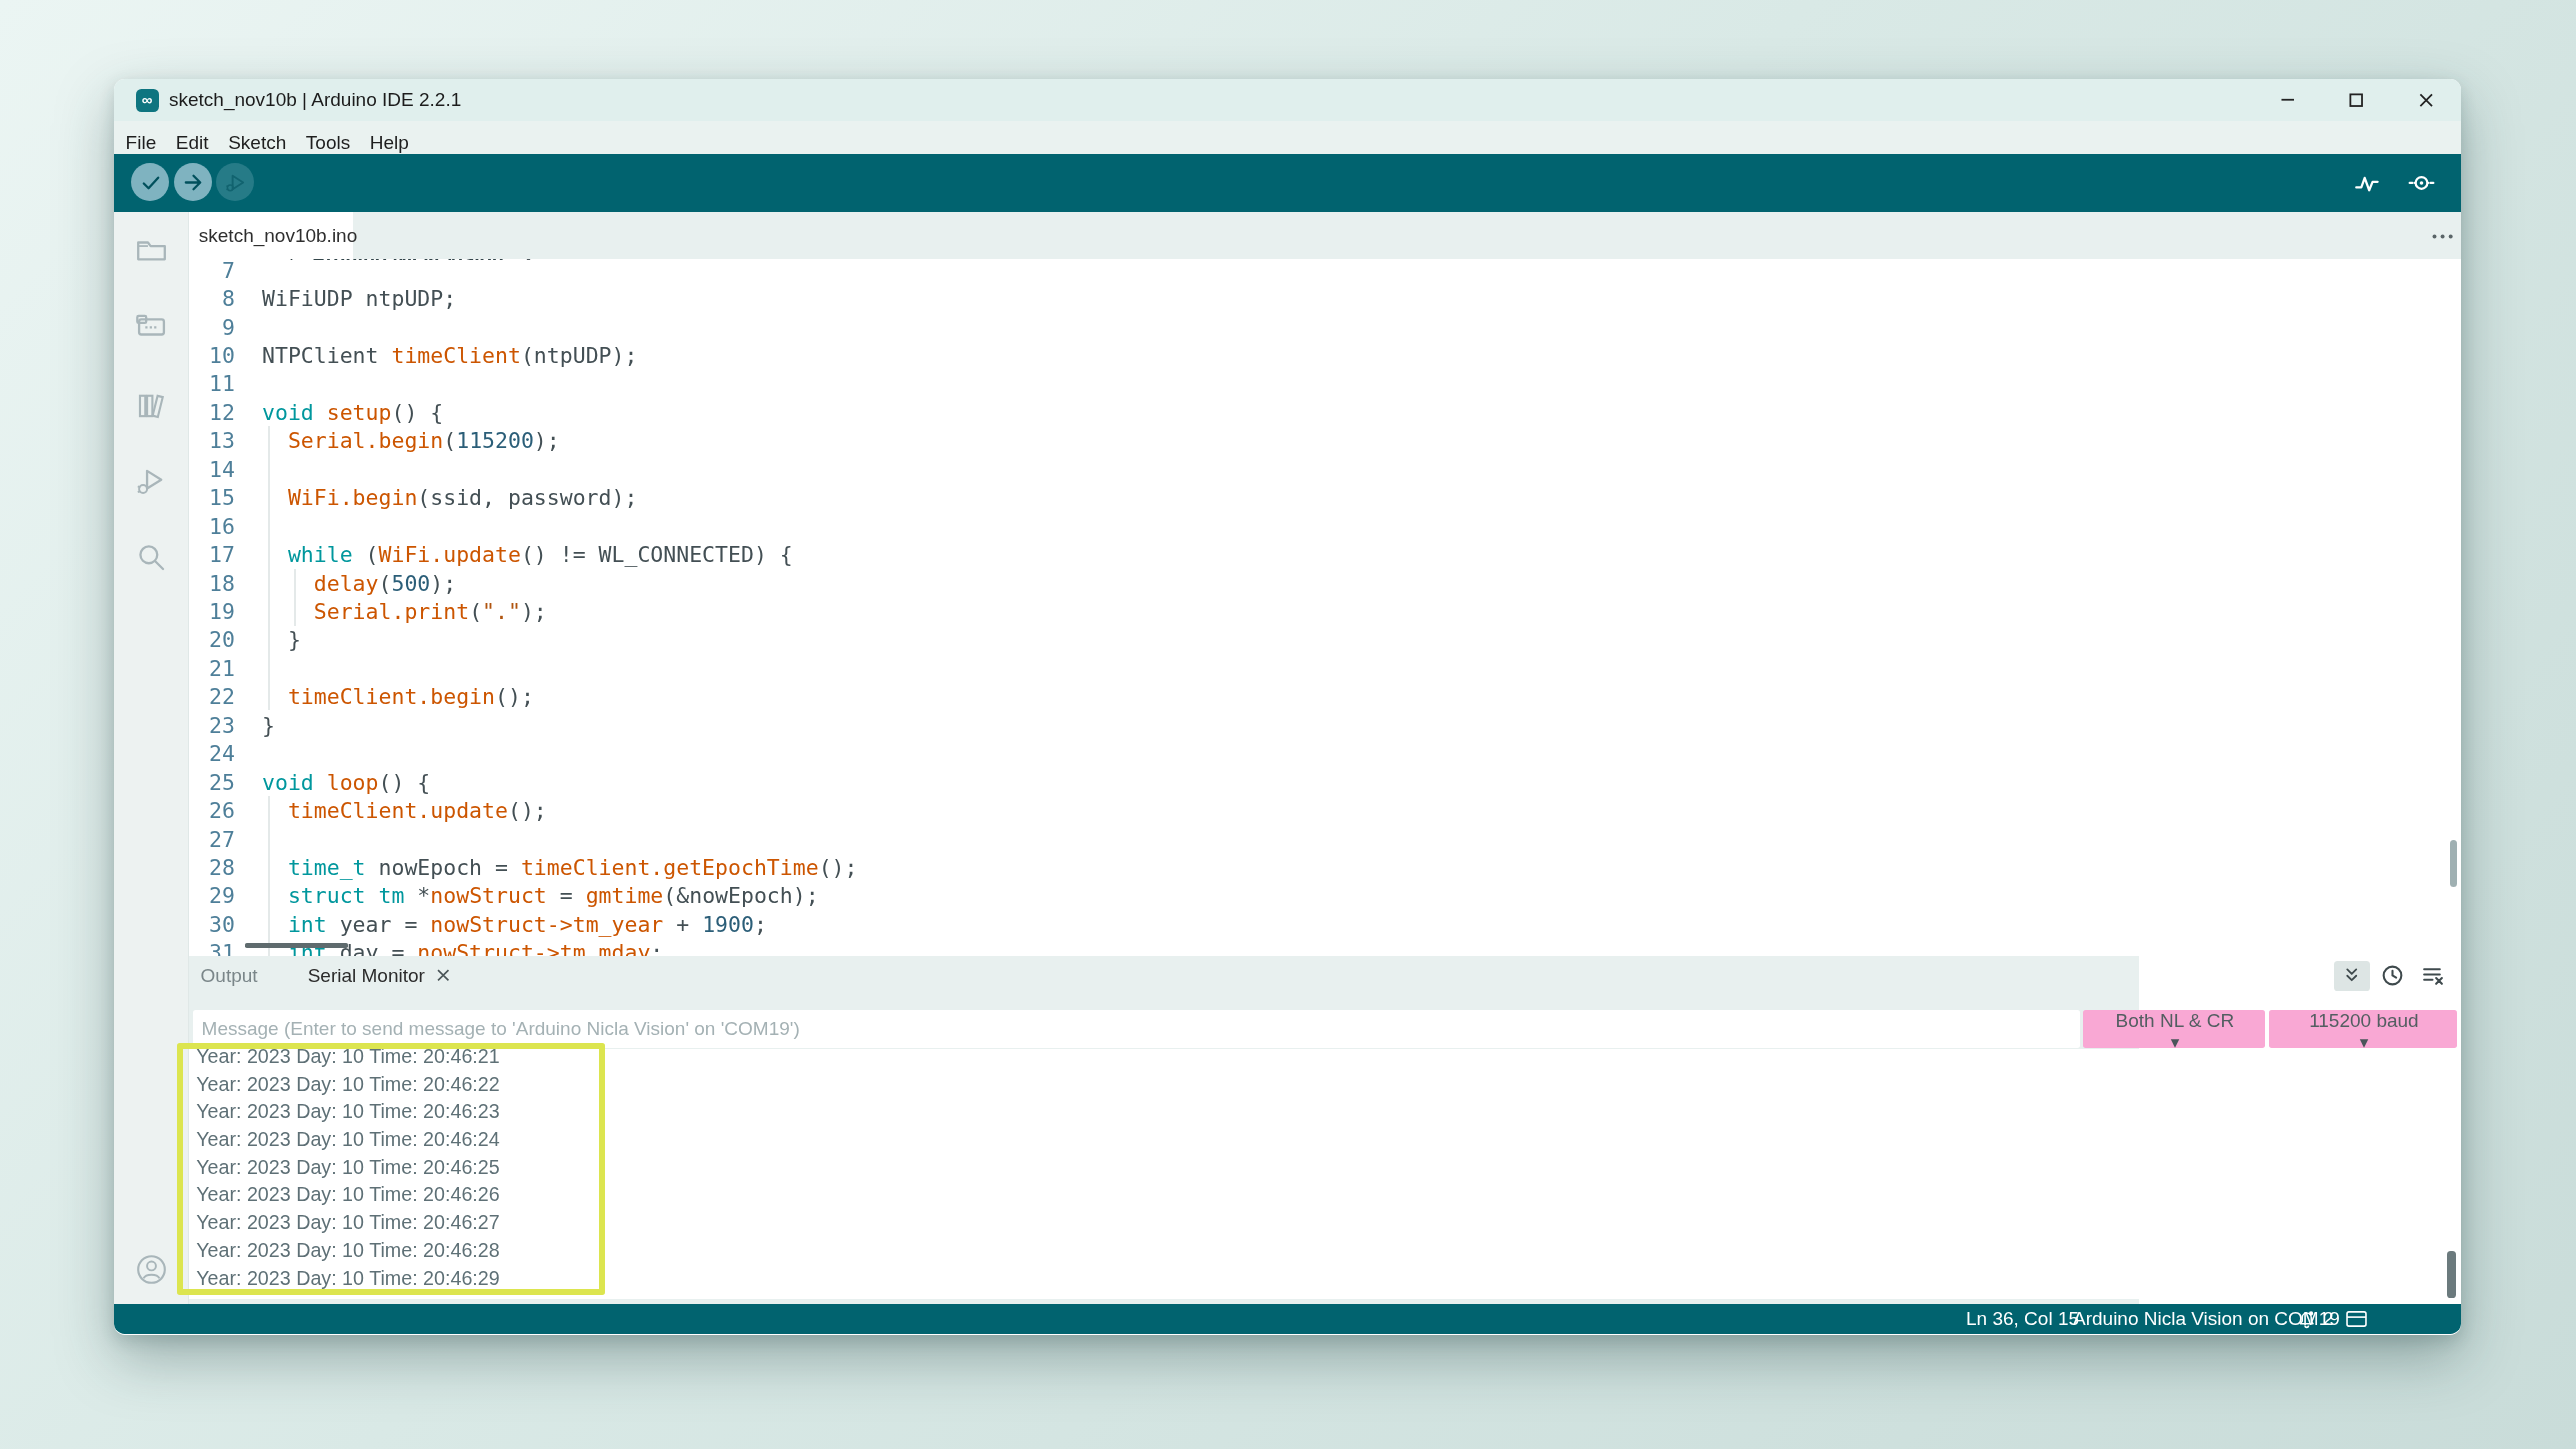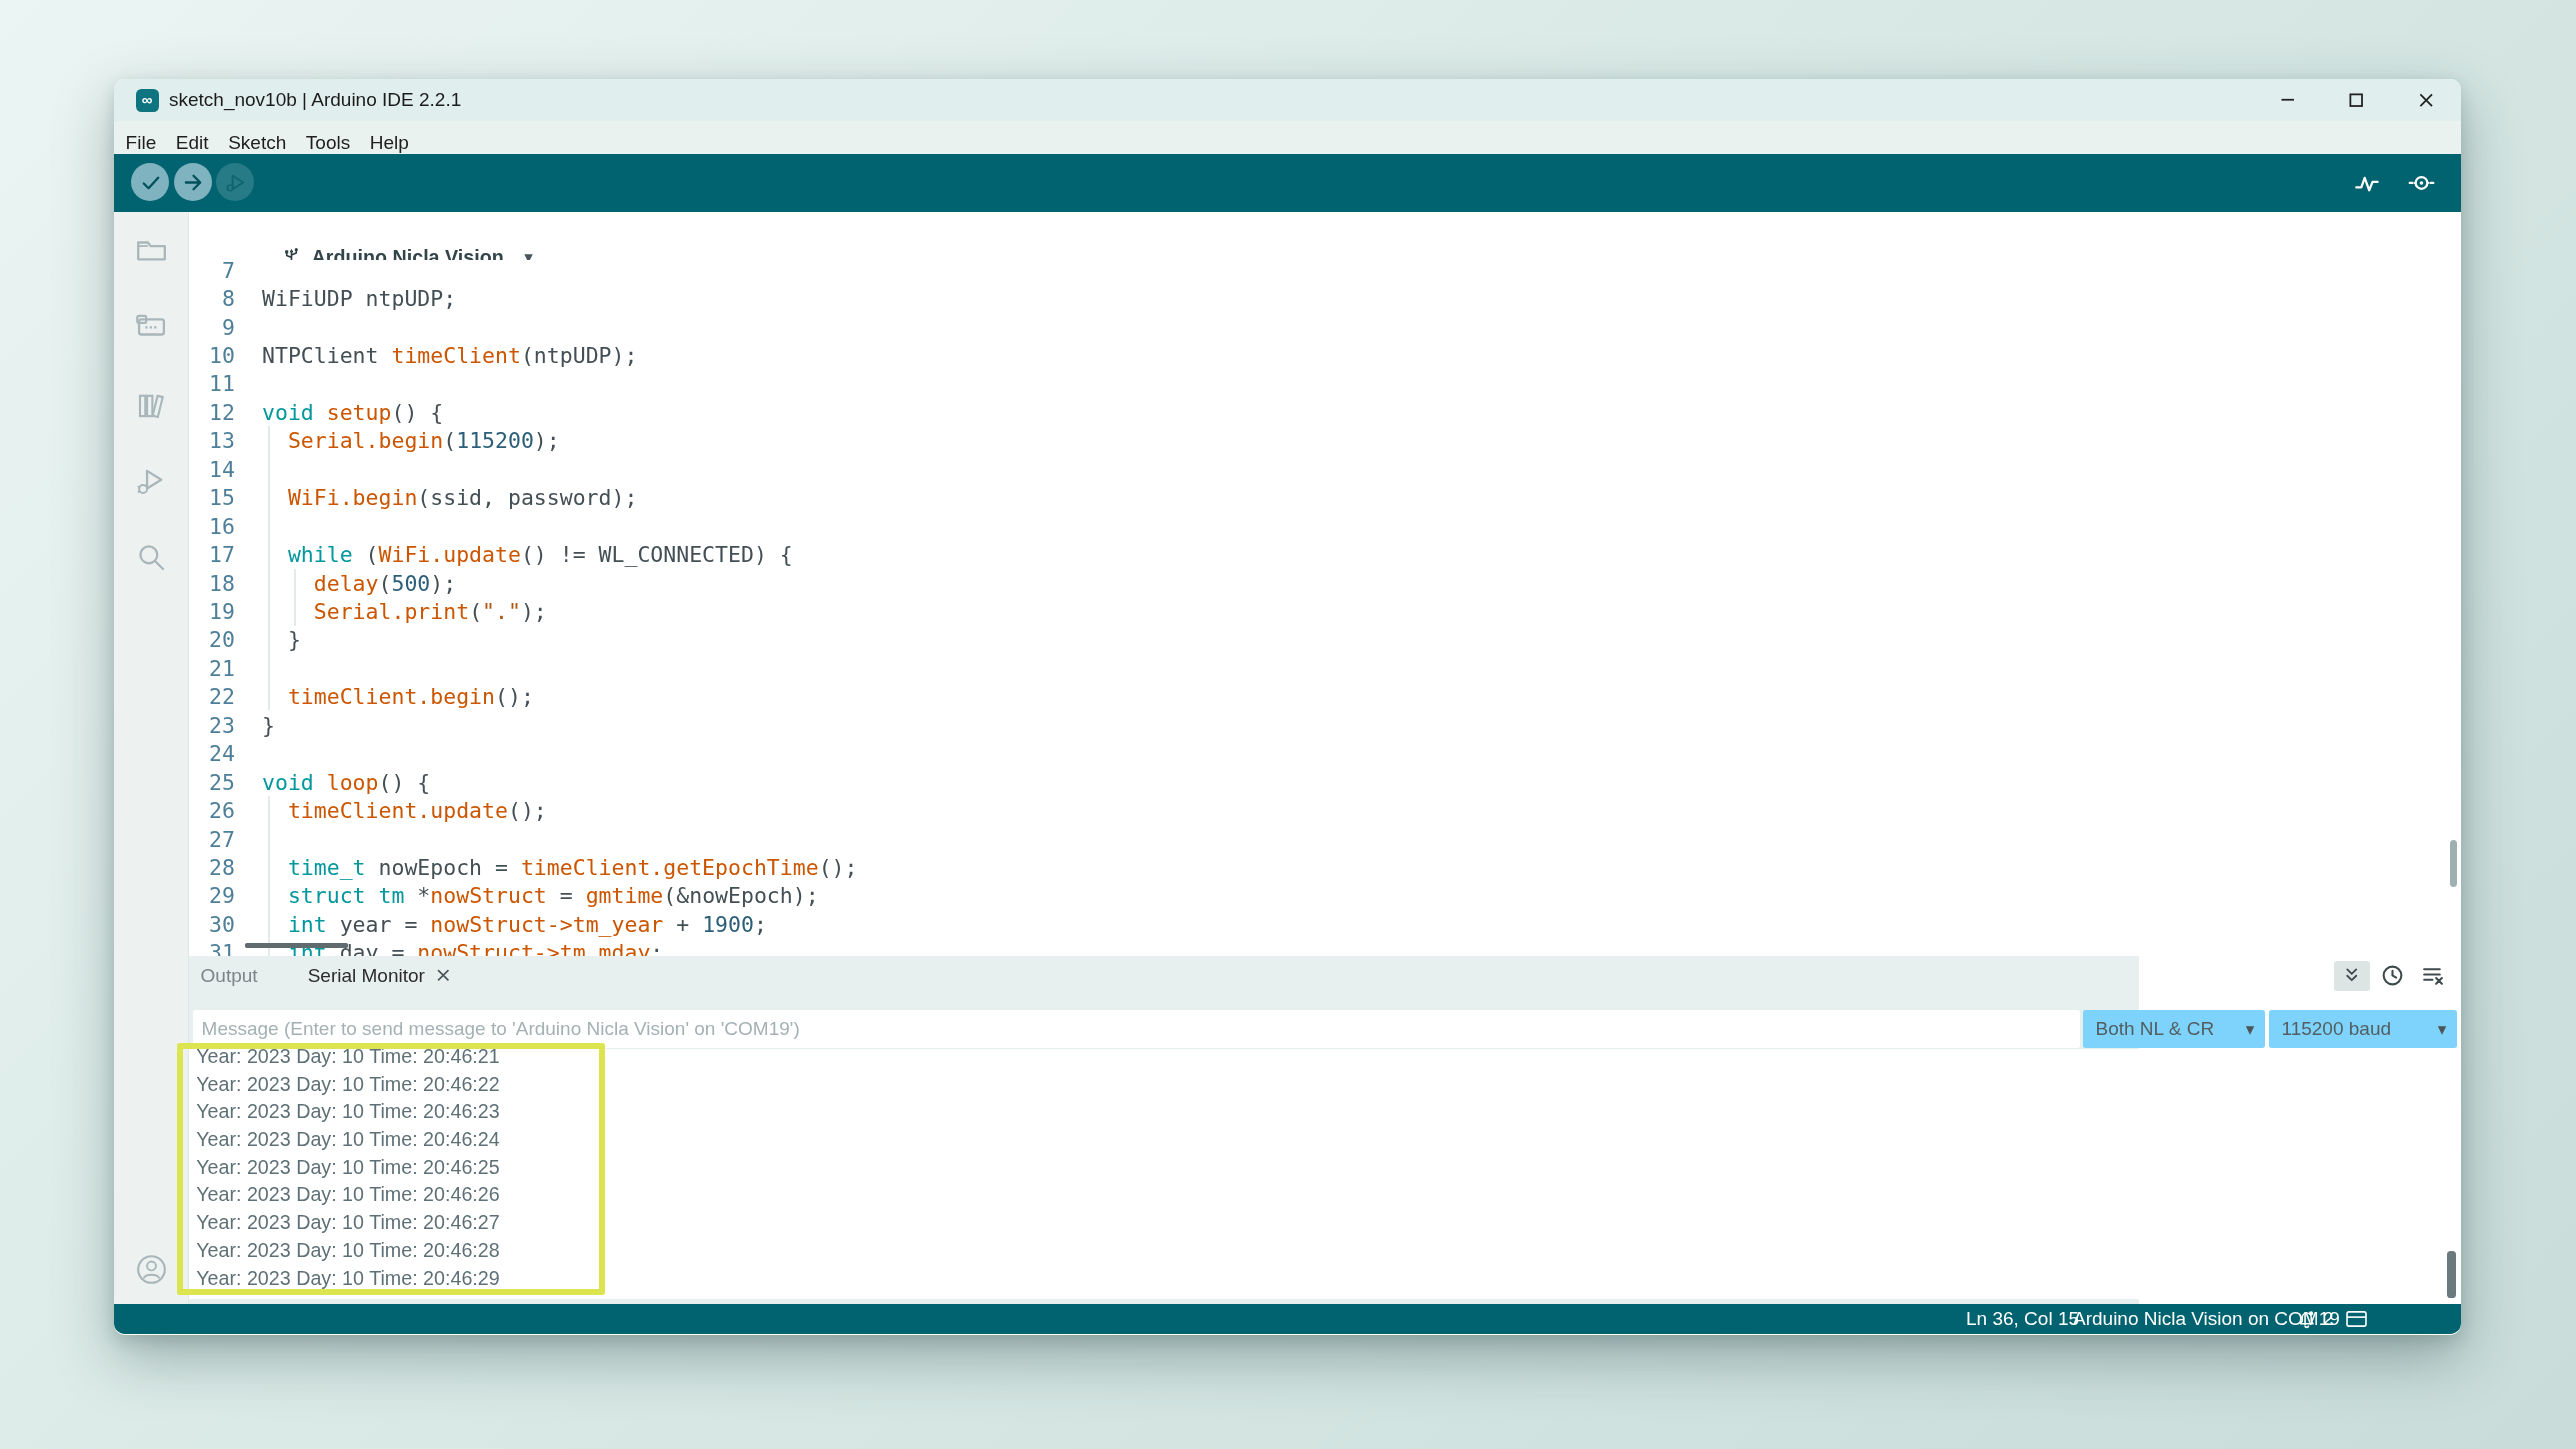--- a/index.html
+++ b/index.html
@@ -48,23 +48,23 @@
   .iguide{width:1.8px;background:#e4e9e9;}
   
   .panel{left:75px;top:877px;width:1950px;height:349px;background:#e8f0ef;}
   .panel-tabrow{left:0;top:0;width:2272px;height:39px;display:flex;align-items:center;}
   .ptab{font-size:19px;}
   .serial-area{left:0;top:93px;width:2272px;height:250px;background:#ffffff;overflow:hidden;}
   .serial-line{position:absolute;left:7.2px;height:28px;line-height:28px;white-space:pre;
     font-family:Liberation Sans, sans-serif;font-size:19.7px;color:#5e7076;}
   .msg-input{left:3.6px;top:54px;width:1887px;height:38px;background:#ffffff;border-radius:2.7px;
     line-height:38px;padding-left:9px;box-sizing:border-box;font-size:19px;color:#a4b1b4;}
-  .dropdown{top:54px;height:38px;background:#7dd3fc;border-radius:2.7px;display:flex;
+  .dropdown{top:54px;height:38px;background:#f9a8d4;border-radius:2.7px;display:flex;
     align-items:center;justify-content:space-between;padding:0 10.7px 0 12.5px;box-sizing:border-box;
-    font-size:19px;color:#535e61;}
+    font-size:19px;color:#535e61;flex-direction:column;}
   
   .statusbar{left:0;top:1225px;width:2347px;height:30px;background:#01636f;
     border-radius:0 0 10.7px 10.7px;color:#ffffff;font-size:19px;}
   .sb-item{top:0;height:30px;line-height:30px;}
   
   .hlbox{left:63px;top:964px;width:428px;height:252px;box-sizing:border-box;
     border:6.3px solid #dce54f;border-radius:2.7px;z-index:60;}
   .thumb{background:#9fb0b2;border-radius:3.6px;}
   svg{display:block;}
 </style>
@@ -183,20 +183,30 @@
       </div>
       <div class="abs side-icon" style="top:1038px;">
         <svg width="39" height="39" viewBox="0 0 44 44">
             <circle cx="22" cy="22" r="15" stroke="#a9b6ba" stroke-width="2.4" fill="none"></circle>
             <circle cx="22" cy="18" r="5" stroke="#a9b6ba" stroke-width="2.2" fill="none"></circle>
             <path d="M13 32c2.5-5.5 15.5-5.5 18 0" stroke="#a9b6ba" stroke-width="2.2" fill="none"></path>
           </svg>
       </div>
     </div>
 
+    <div class="abs tabbar">
+      <div class="abs tab-active">sketch_nov10b.ino</div>
+      <div class="abs" style="left:2241px;top:19.7px;">
+        <svg width="27" height="9" viewBox="0 0 30 10">
+            <circle cx="5" cy="5" r="2.2" fill="#5a6568"></circle>
+            <circle cx="14" cy="5" r="2.2" fill="#5a6568"></circle>
+            <circle cx="23" cy="5" r="2.2" fill="#5a6568"></circle>
+          </svg>
+      </div>
+    </div>
 
     <div class="abs editor">
       <div class="abs iguide" style="left:79px;top:166px;height:284px;"></div>
       <div class="abs iguide" style="left:105px;top:309px;height:57px;"></div>
       <div class="abs iguide" style="left:79px;top:536px;height:160px;"></div>
       <div>
           <div class="code-row" style="top: -4.3px;"><span class="gutter">7</span><span class="code"></span></div>
           <div class="code-row" style="top: 24px;"><span class="gutter">8</span><span class="code"><span class="tk-p">WiFiUDP ntpUDP;</span></span></div>
           <div class="code-row" style="top: 53px;"><span class="gutter">9</span><span class="code"></span></div>
           <div class="code-row" style="top: 81px;"><span class="gutter">10</span><span class="code"><span class="tk-p">NTPClient </span><span class="tk-f">timeClient</span><span class="tk-p">(ntpUDP);</span></span></div>

